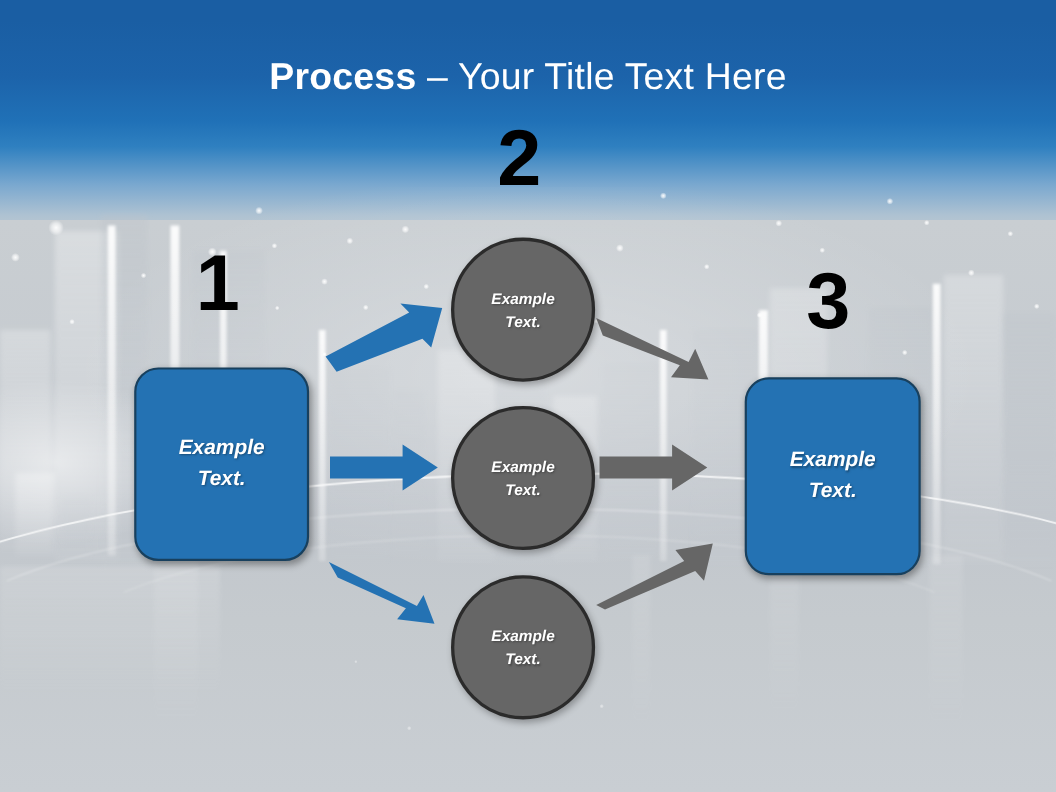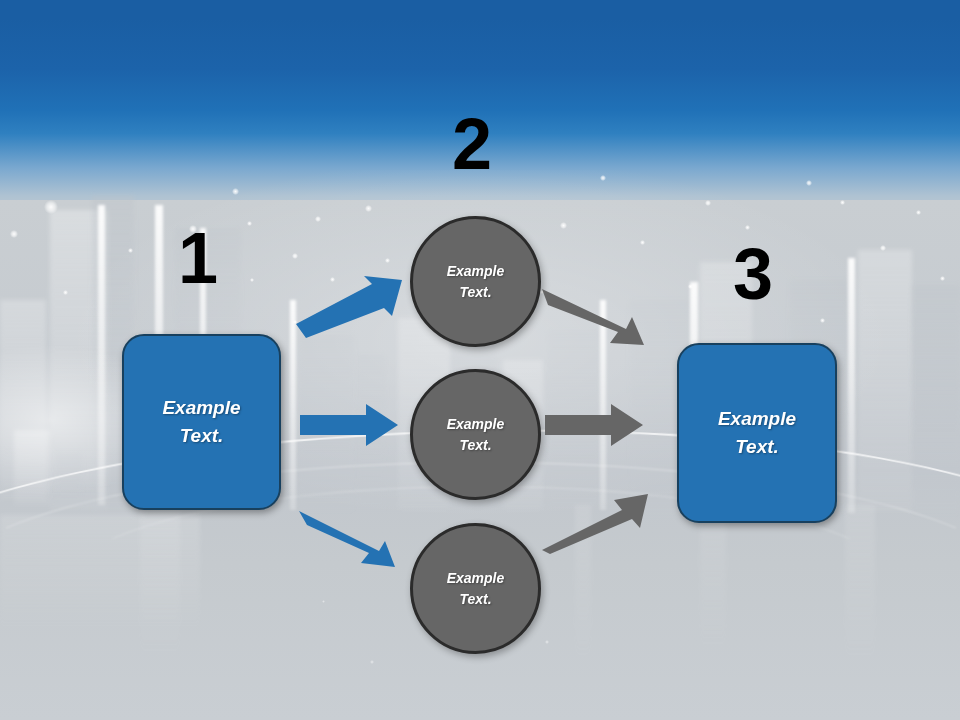--- a/index.html
+++ b/index.html
@@ -248,20 +248,23 @@
   <div class="star" style="left:820px; top:318px; width:5px;  height:5px;"></div>
   <div class="star" style="left:598px; top:316px; width:5px;  height:5px;"></div>
   <div class="star" style="left:540px; top:290px; width:4px;  height:4px;"></div>
   <div class="star" style="left:250px; top:278px; width:4px;  height:4px;"></div>
   <div class="star" style="left:128px; top:248px; width:5px;  height:5px;"></div>
   <div class="star" style="left:63px;  top:290px; width:5px;  height:5px;"></div>
   <div class="star" style="left:370px; top:660px; width:4px;  height:4px; opacity:.55;"></div>
   <div class="star" style="left:545px; top:640px; width:4px;  height:4px; opacity:.55;"></div>
   <div class="star" style="left:322px; top:600px; width:3px;  height:3px; opacity:.5;"></div>
 
+  <div class="title">
+    <span class="t-bold">Process</span><span class="t-rest"> – Your Title Text Here</span>
+  </div>
 
   <div class="step-num" style="left:158px; top:222px;">1</div>
   <div class="step-num" style="left:432px; top:108px;">2</div>
   <div class="step-num" style="left:713px; top:238px;">3</div>
 
   <div class="box" style="left:122px; top:334px; width:155px; height:172px;">
     <div class="box-label">
       <span>Example</span><br>
       <span>Text.</span>
     </div>

